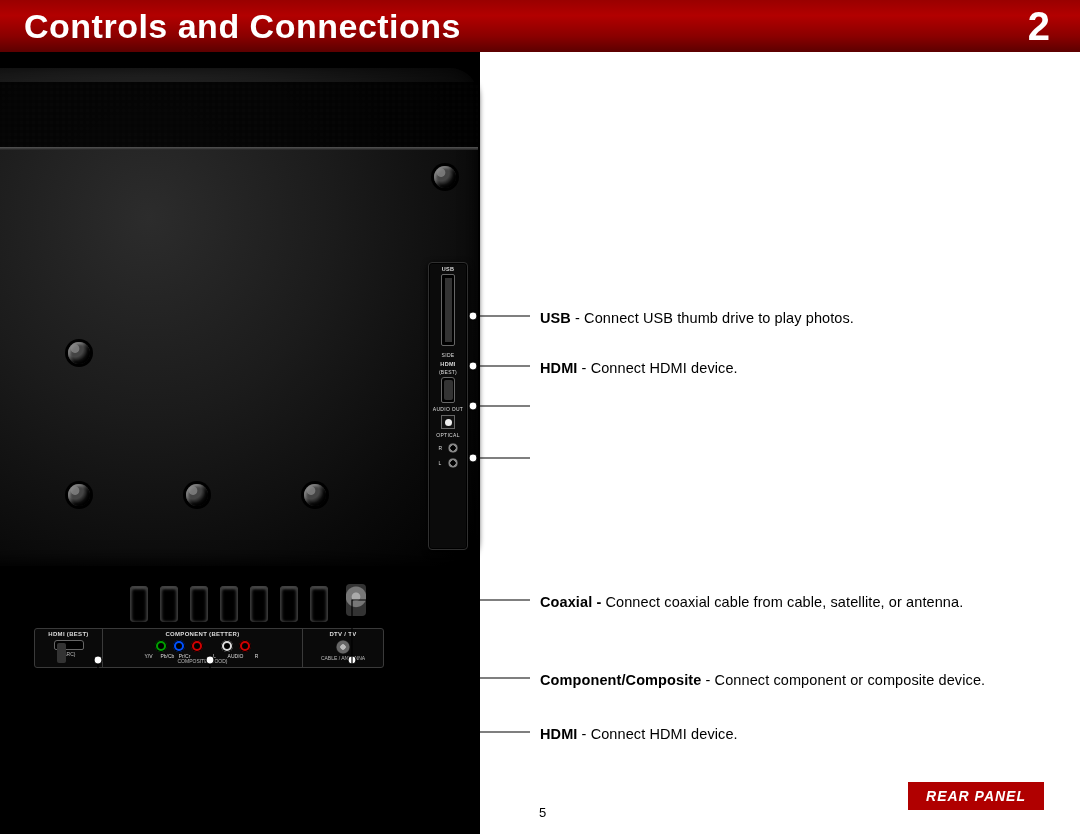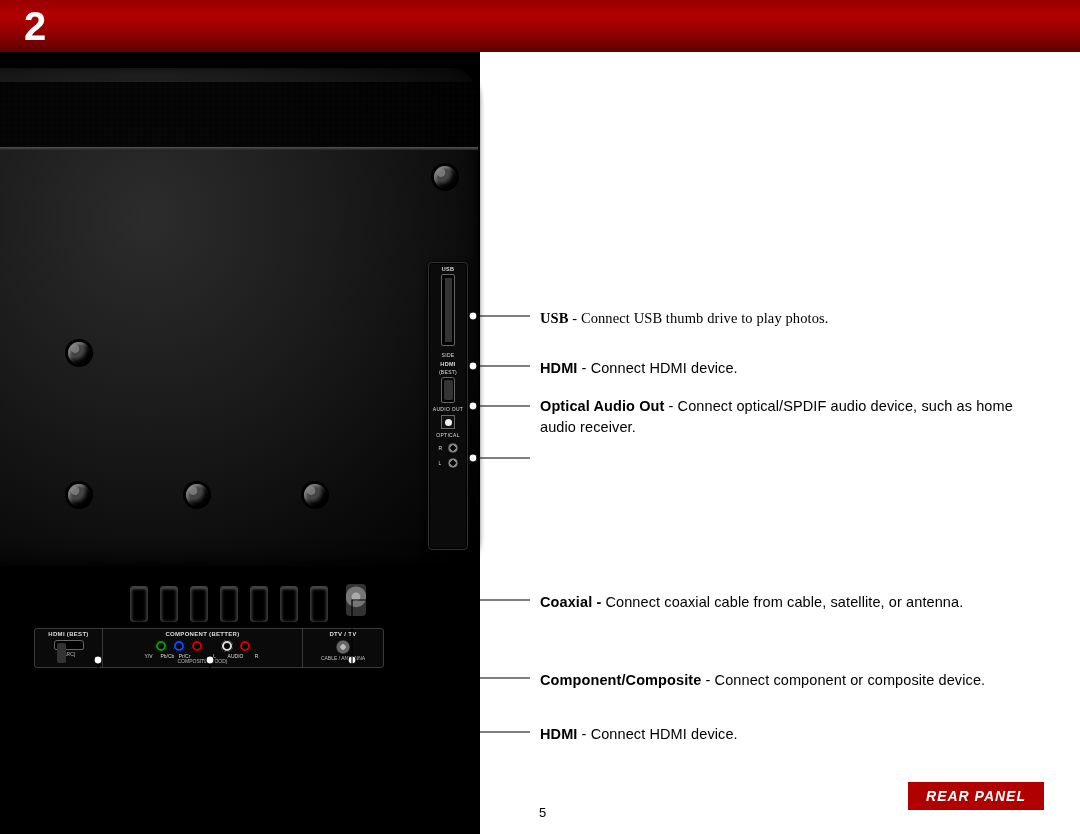--- a/index.html
+++ b/index.html
@@ -110,20 +110,21 @@
     position:absolute; right:36px; bottom:24px;
     background:#b00000; color:#fff; font-weight:700; font-style:italic;
     letter-spacing:1px; padding:6px 18px; font-size:14px;
   }
   .page-num { position:absolute; left:539px; bottom:14px; font-size:13px; color:#000;}
 </style>
 </head>
 <body>
 
 <div class="header">
+  <span class="header-title">Controls and Connections</span>
   <span class="header-num">2</span>
 </div>
 
 <div class="content">
 
   <div class="tv-area">
     <div class="tv-body"></div>
     <div class="main-plate"></div>
     <div class="grille"></div>
     <div class="plate-edge-top"></div>
@@ -214,28 +215,25 @@
 
     <circle cx="352" cy="608" r="4"></circle>
     <polyline points="352,612 352,548 530,548"></polyline>
     <circle cx="210" cy="608" r="4"></circle>
     <polyline points="210,612 210,626 530,626"></polyline>
     <circle cx="98" cy="608" r="4"></circle>
     <polyline points="98,612 98,680 530,680"></polyline>
   </svg>
 
   <div class="desc-col">
-    <div class="desc" style="top:256px;font-family:Liberation Serif, serif;">
+    <div class="desc" style="top:256px;">
       <b>USB</b><span> - Connect USB thumb drive to play photos.</span>
     </div>
     <div class="desc" style="top:306px;">
       <b>HDMI</b><span> - Connect HDMI device.</span>
-    </div>
-    <div class="desc" style="top:344px; width:510px;">
-      <b>Optical Audio Out</b><span> - Connect optical/SPDIF audio device, such as home audio receiver.</span>
     </div>
     <div class="desc" style="top:618px;">
       <b>Component/Composite</b><span> - Connect component or composite device.</span>
     </div>
     <div class="desc" style="top:540px;">
       <b>Coaxial - </b><span>Connect coaxial cable from cable, satellite, or antenna.</span>
     </div>
     <div class="desc" style="top:672px;">
       <b>HDMI</b><span> - Connect HDMI device.</span>
     </div>

